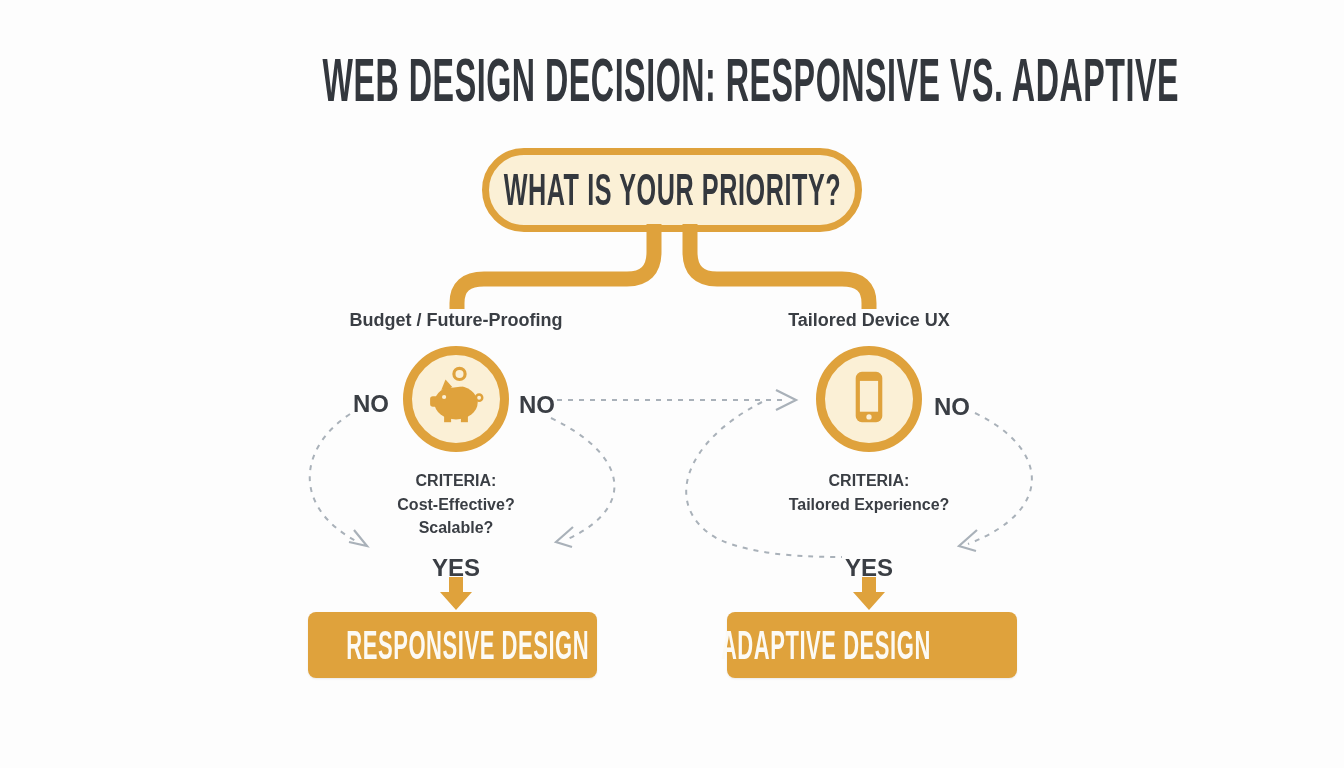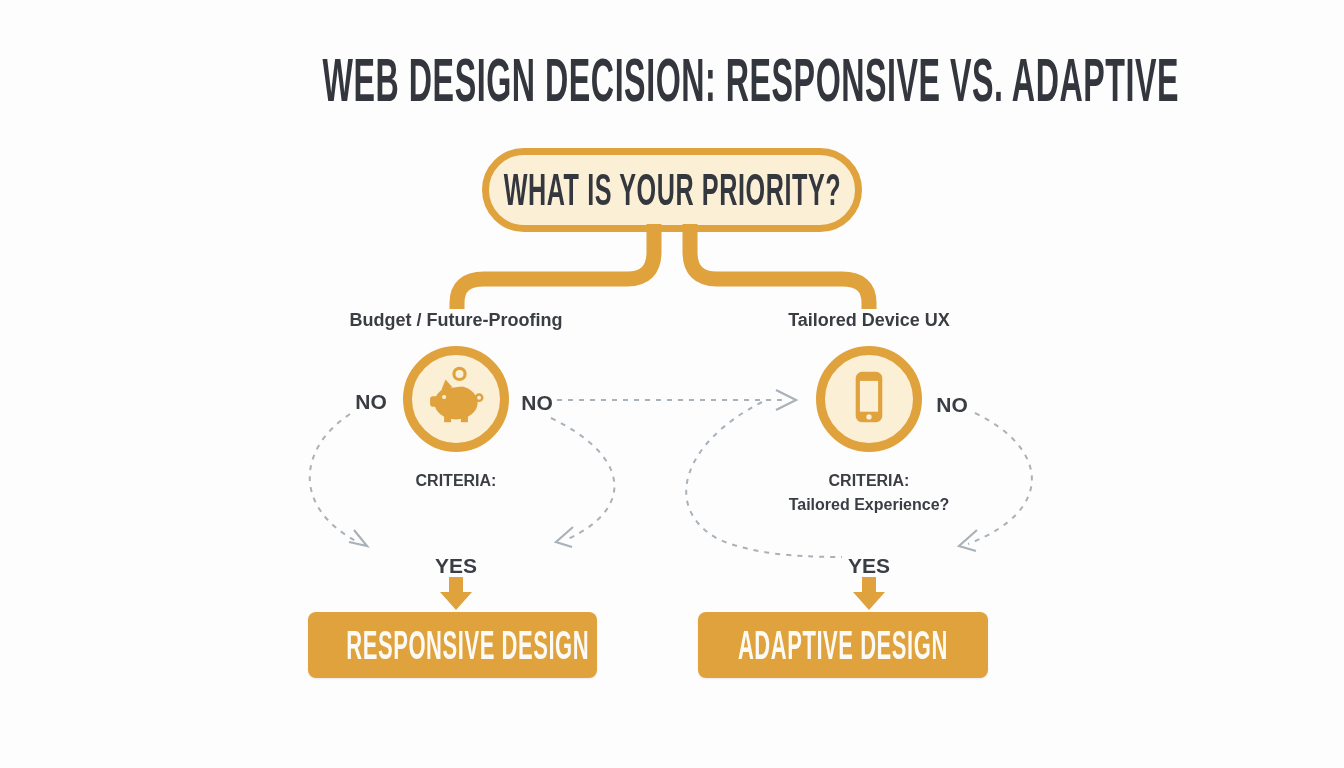--- a/index.html
+++ b/index.html
@@ -42,21 +42,21 @@
     font-size:18px;font-weight:bold;color:#3A3E44;
   }
   
   .node-circle{
     top:346px;width:106px;height:106px;border-radius:50%;
     background:var(--cream);border:9px solid var(--orange);
     display:flex;align-items:center;justify-content:center;color:var(--orange);
   }
   
   .no-label,.yes-label{
-    width:60px;text-align:center;font-size:21px;font-weight:bold;color:#3A3E44;
+    width:60px;text-align:center;font-size:24px;font-weight:bold;color:#3A3E44;
   }
   
   .criteria{
     top:469px;width:320px;text-align:center;
     font-size:16px;font-weight:bold;color:#3A3E44;line-height:23.5px;
   }
   
   .result-box{
     top:612px;height:66px;background:var(--orange);border-radius:8px;
     display:flex;align-items:center;justify-content:center;
@@ -134,29 +134,31 @@
       </svg>
     </span>
   </div>
 
   <div class="abs no-label" style="left:341px;top:390px;">NO</div>
   <div class="abs no-label" style="left:507px;top:391px;">NO</div>
   <div class="abs no-label" style="left:922px;top:393px;">NO</div>
 
   <div class="abs criteria" style="left:296px;">
     <div>CRITERIA:</div>
+    <div>Cost-Effective?</div>
+    <div>Scalable?</div>
   </div>
   <div class="abs criteria" style="left:709px;">
     <div>CRITERIA:</div>
     <div>Tailored Experience?</div>
   </div>
 
   <div class="abs yes-label" style="left:426px;top:554px;">YES</div>
   <div class="abs yes-label" style="left:839px;top:554px;">YES</div>
 
   <div class="abs result-box" style="left:308px;width:289px;padding-left:30px;">
     <span class="result-text">RESPONSIVE DESIGN</span>
   </div>
-  <div class="abs result-box" style="left:698px;width:290px;">
+  <div class="abs result-box" style="left:727px;width:290px;justify-content:flex-end;">
     <span class="result-text">ADAPTIVE DESIGN</span>
   </div>
 
 </div>
 
 </body></html>

